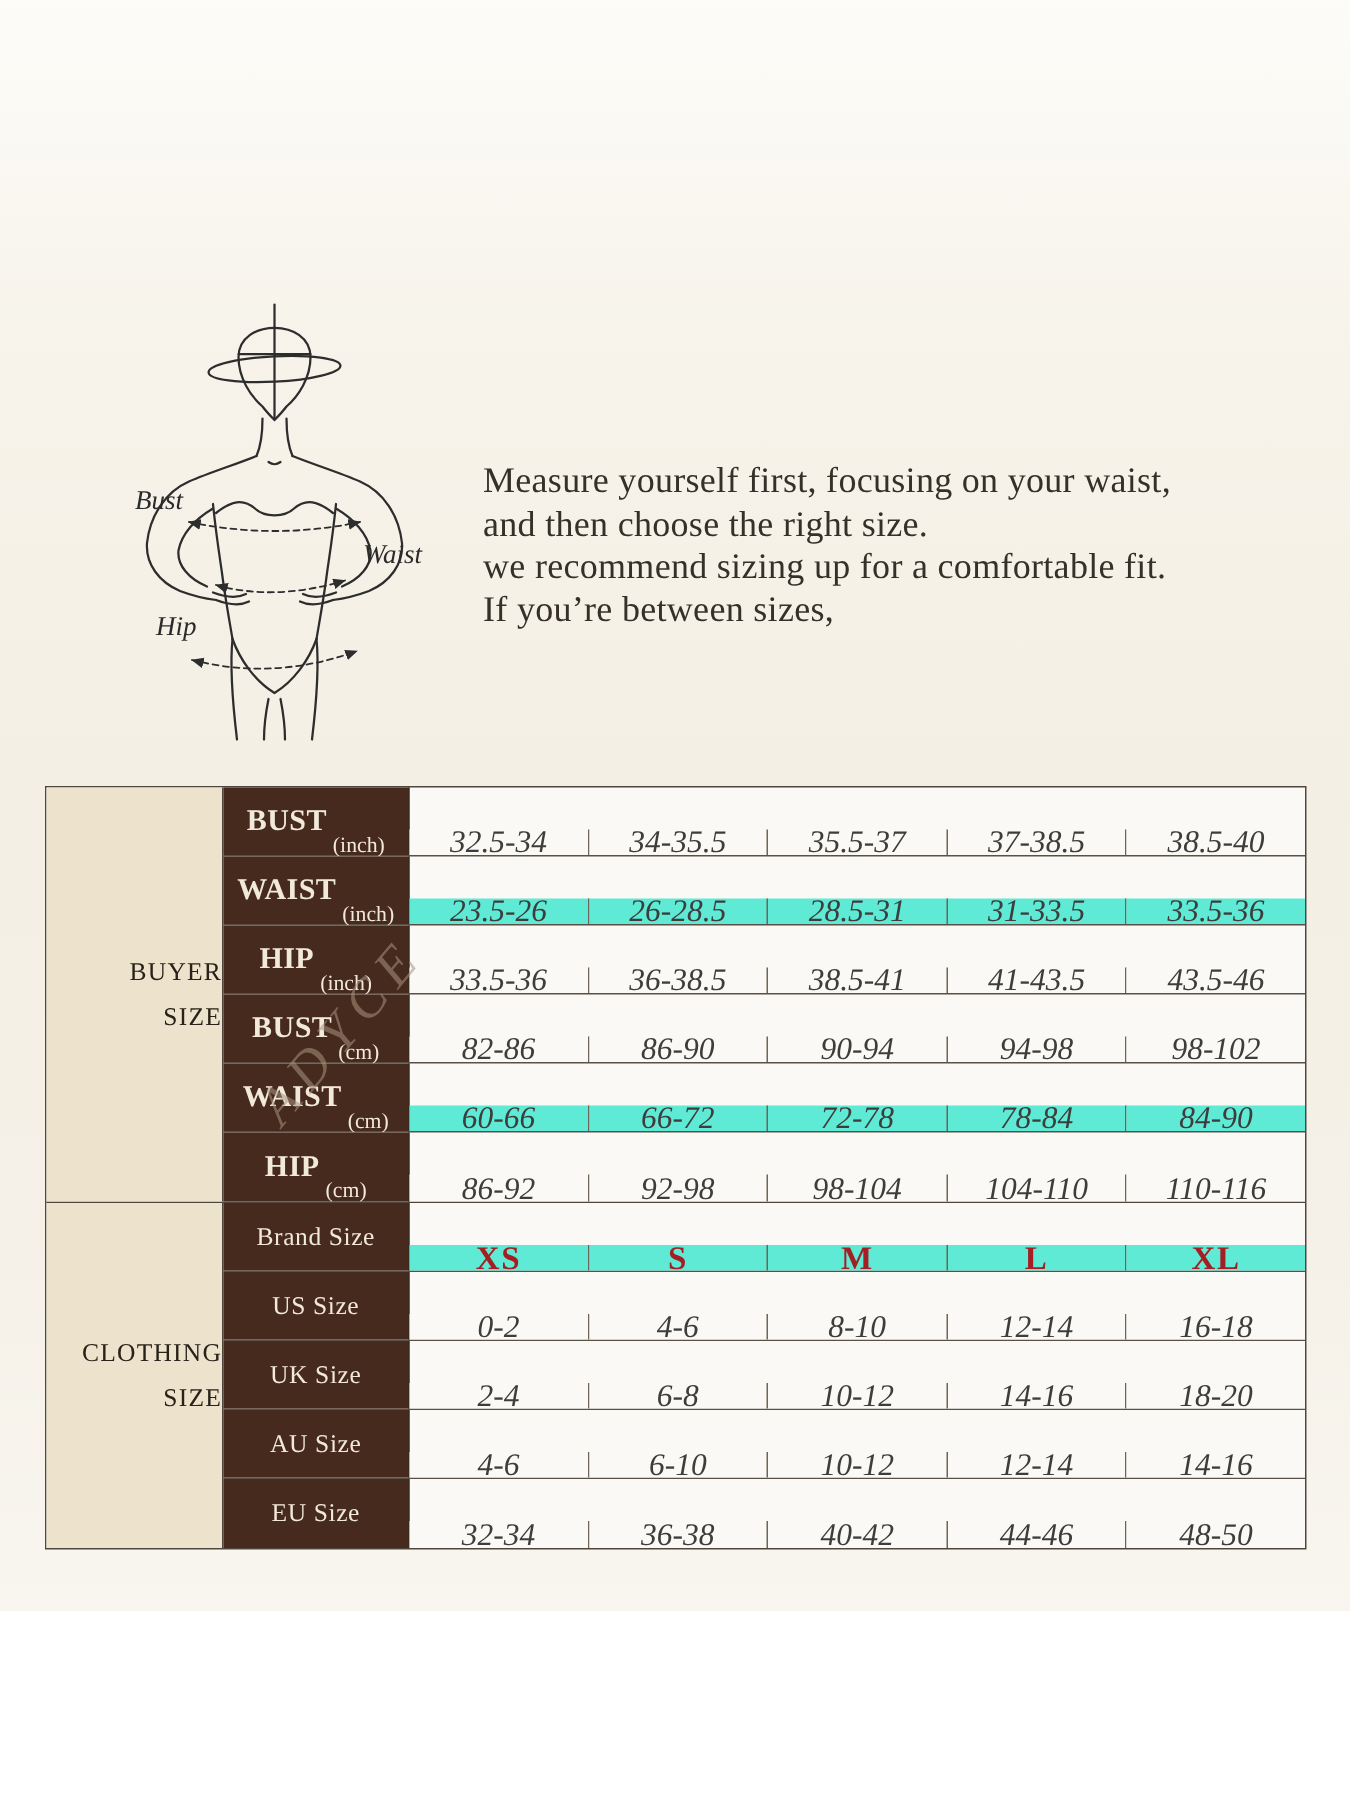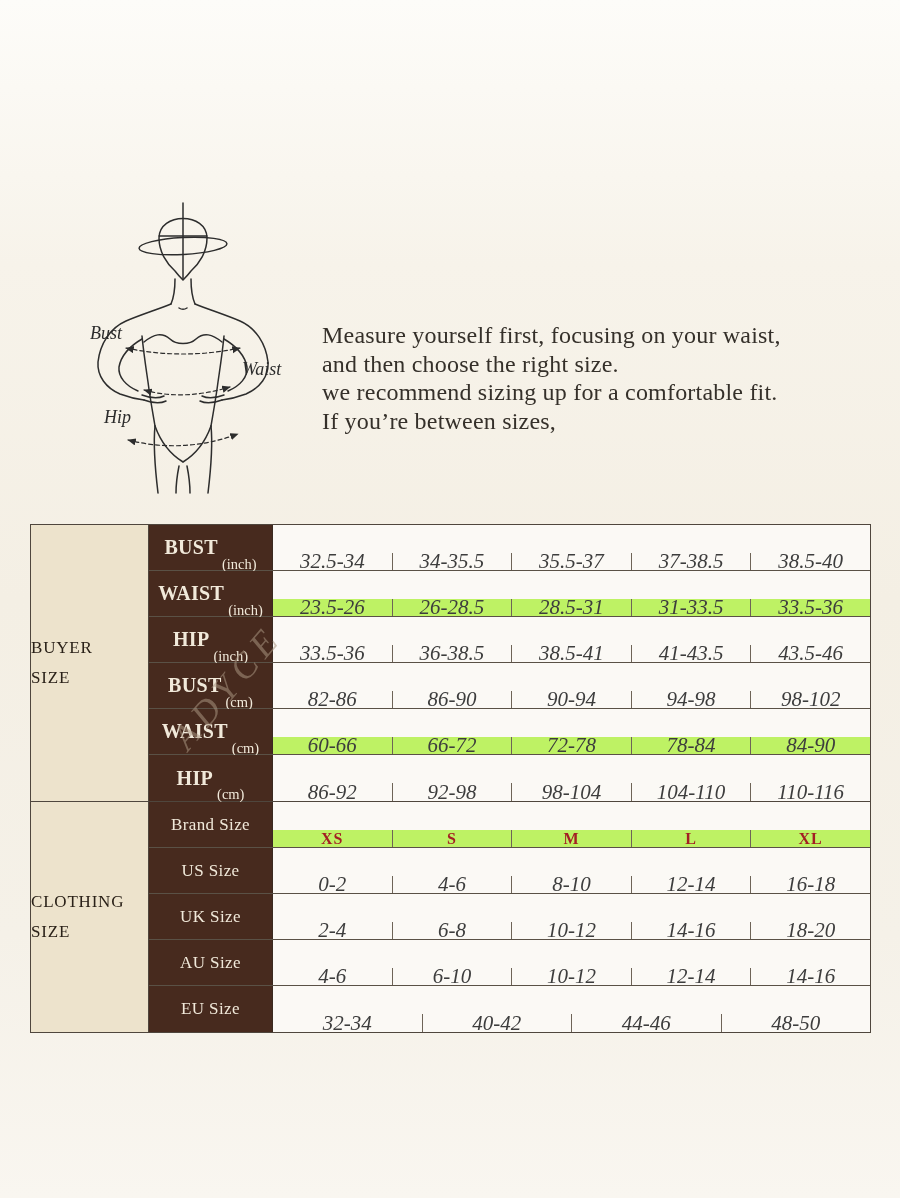--- a/index.html
+++ b/index.html
@@ -2,63 +2,63 @@
 <html><head>
 <meta charset="utf-8">
 <style>
   * { box-sizing: border-box; margin: 0; padding: 0; }
   html,body { width:900px; height:1198px; }
   body {
     font-family: "Liberation Serif", "DejaVu Serif", serif;
     background:#fff;
   }
   .page {
-    position:relative; width:900px; height:1198px; overflow:hidden;
+    position:relative; width:900px; height:1074px; overflow:hidden;
     background:linear-gradient(180deg,#fdfcf9 0%,#f7f3ea 22%,#f4efe4 50%,#f5f1e8 78%,#f9f6f0 100%);
   }
   
   .figure-wrap { position:absolute; left:58px; top:196px; width:252px; height:300px; }
   .figure-wrap svg { width:100%; height:100%; }
   .fig-label { font-style:italic; font-size:18px; fill:#2b2b2b; font-family:"Liberation Serif","DejaVu Serif",serif; }
   .intro {
-    position:absolute; left:322px; top:321px; width:540px;
+    position:absolute; left:322px; top:307px; width:540px;
     font-size:24px; line-height:28.5px; color:#35302a; letter-spacing:0.2px;
   }
   
   .size-table {
     position:absolute; left:30px; top:524px; width:841px;
     border:1px solid #4f463d; background:#fbf9f5;
   }
   .group { display:flex; }
   .group-sep { border-top:1px solid #4f463d; }
   .group-label {
     width:118px; background:#ede3cc; border-right:1px solid #4f463d;
-    display:flex; flex-direction:column; justify-content:center; align-items:flex-start; gap:10px;
+    display:flex; flex-direction:column; justify-content:center; align-items:flex-end; gap:10px;
     font-size:17px; letter-spacing:0.8px; color:#2a2118;
   }
   .rows { flex:1; display:flex; flex-direction:column; }
   .t-row { display:flex; height:46px; border-bottom:1px solid #5a5146; }
   .rows .t-row:last-child { border-bottom:none; }
   .group:last-child .rows .t-row:last-child { border-bottom:none;text-align:right; }
   .h-cell {
     width:124px; background:#472a1e; color:#f1e9da; border-right:1px solid #3a2a20;
     display:flex; align-items:center; justify-content:center; gap:4px;
   }
   .h-name { font-size:20px; font-weight:bold; letter-spacing:0.3px; }
   .h-name.plain { font-weight:normal; font-size:17px; letter-spacing:0.4px; }
   .h-unit { font-size:14.5px; font-weight:normal;margin-top:33px; }
   .v-cell {
     flex:1; display:flex; align-items:center; justify-content:center;
     font-style:italic; font-size:21px; color:#3d3d3d;
     border-right:1px solid #6e6457; background:#fbf9f5;margin-top:28px;
   }
   .t-row .v-cell:last-child { border-right:none;font-family:Liberation Serif, serif; }
-  .t-row.shaded .v-cell { background:#bef264; }
+  .t-row.shaded .v-cell { background:#5eead4; }
   .t-row.accent .v-cell {
-    font-style:normal; font-weight:bold; font-size:16px;
+    font-style:normal; font-weight:bold; font-size:22px;
     color:#a31f23; letter-spacing:1px;
   }
   .watermark {
     position:absolute; left:148px; top:198px; z-index:5; pointer-events:none;
     font-style:italic; font-size:36px; letter-spacing:7px;
     color:rgba(168,148,128,0.55);
     transform:rotate(-50deg); transform-origin:left center;
   }
 </style>
 </head>
@@ -244,20 +244,21 @@
           <div class="v-cell">6-10</div>
           <div class="v-cell">10-12</div>
           <div class="v-cell">12-14</div>
           <div class="v-cell">14-16</div>
         </div>
         <div class="t-row">
           <div class="h-cell">
             <span class="h-name plain">EU Size</span>
           </div>
           <div class="v-cell">32-34</div>
+          <div class="v-cell">36-38</div>
           <div class="v-cell">40-42</div>
           <div class="v-cell">44-46</div>
           <div class="v-cell">48-50</div>
         </div>
       </div>
     </div>
   </div>
 
 </div>
 

